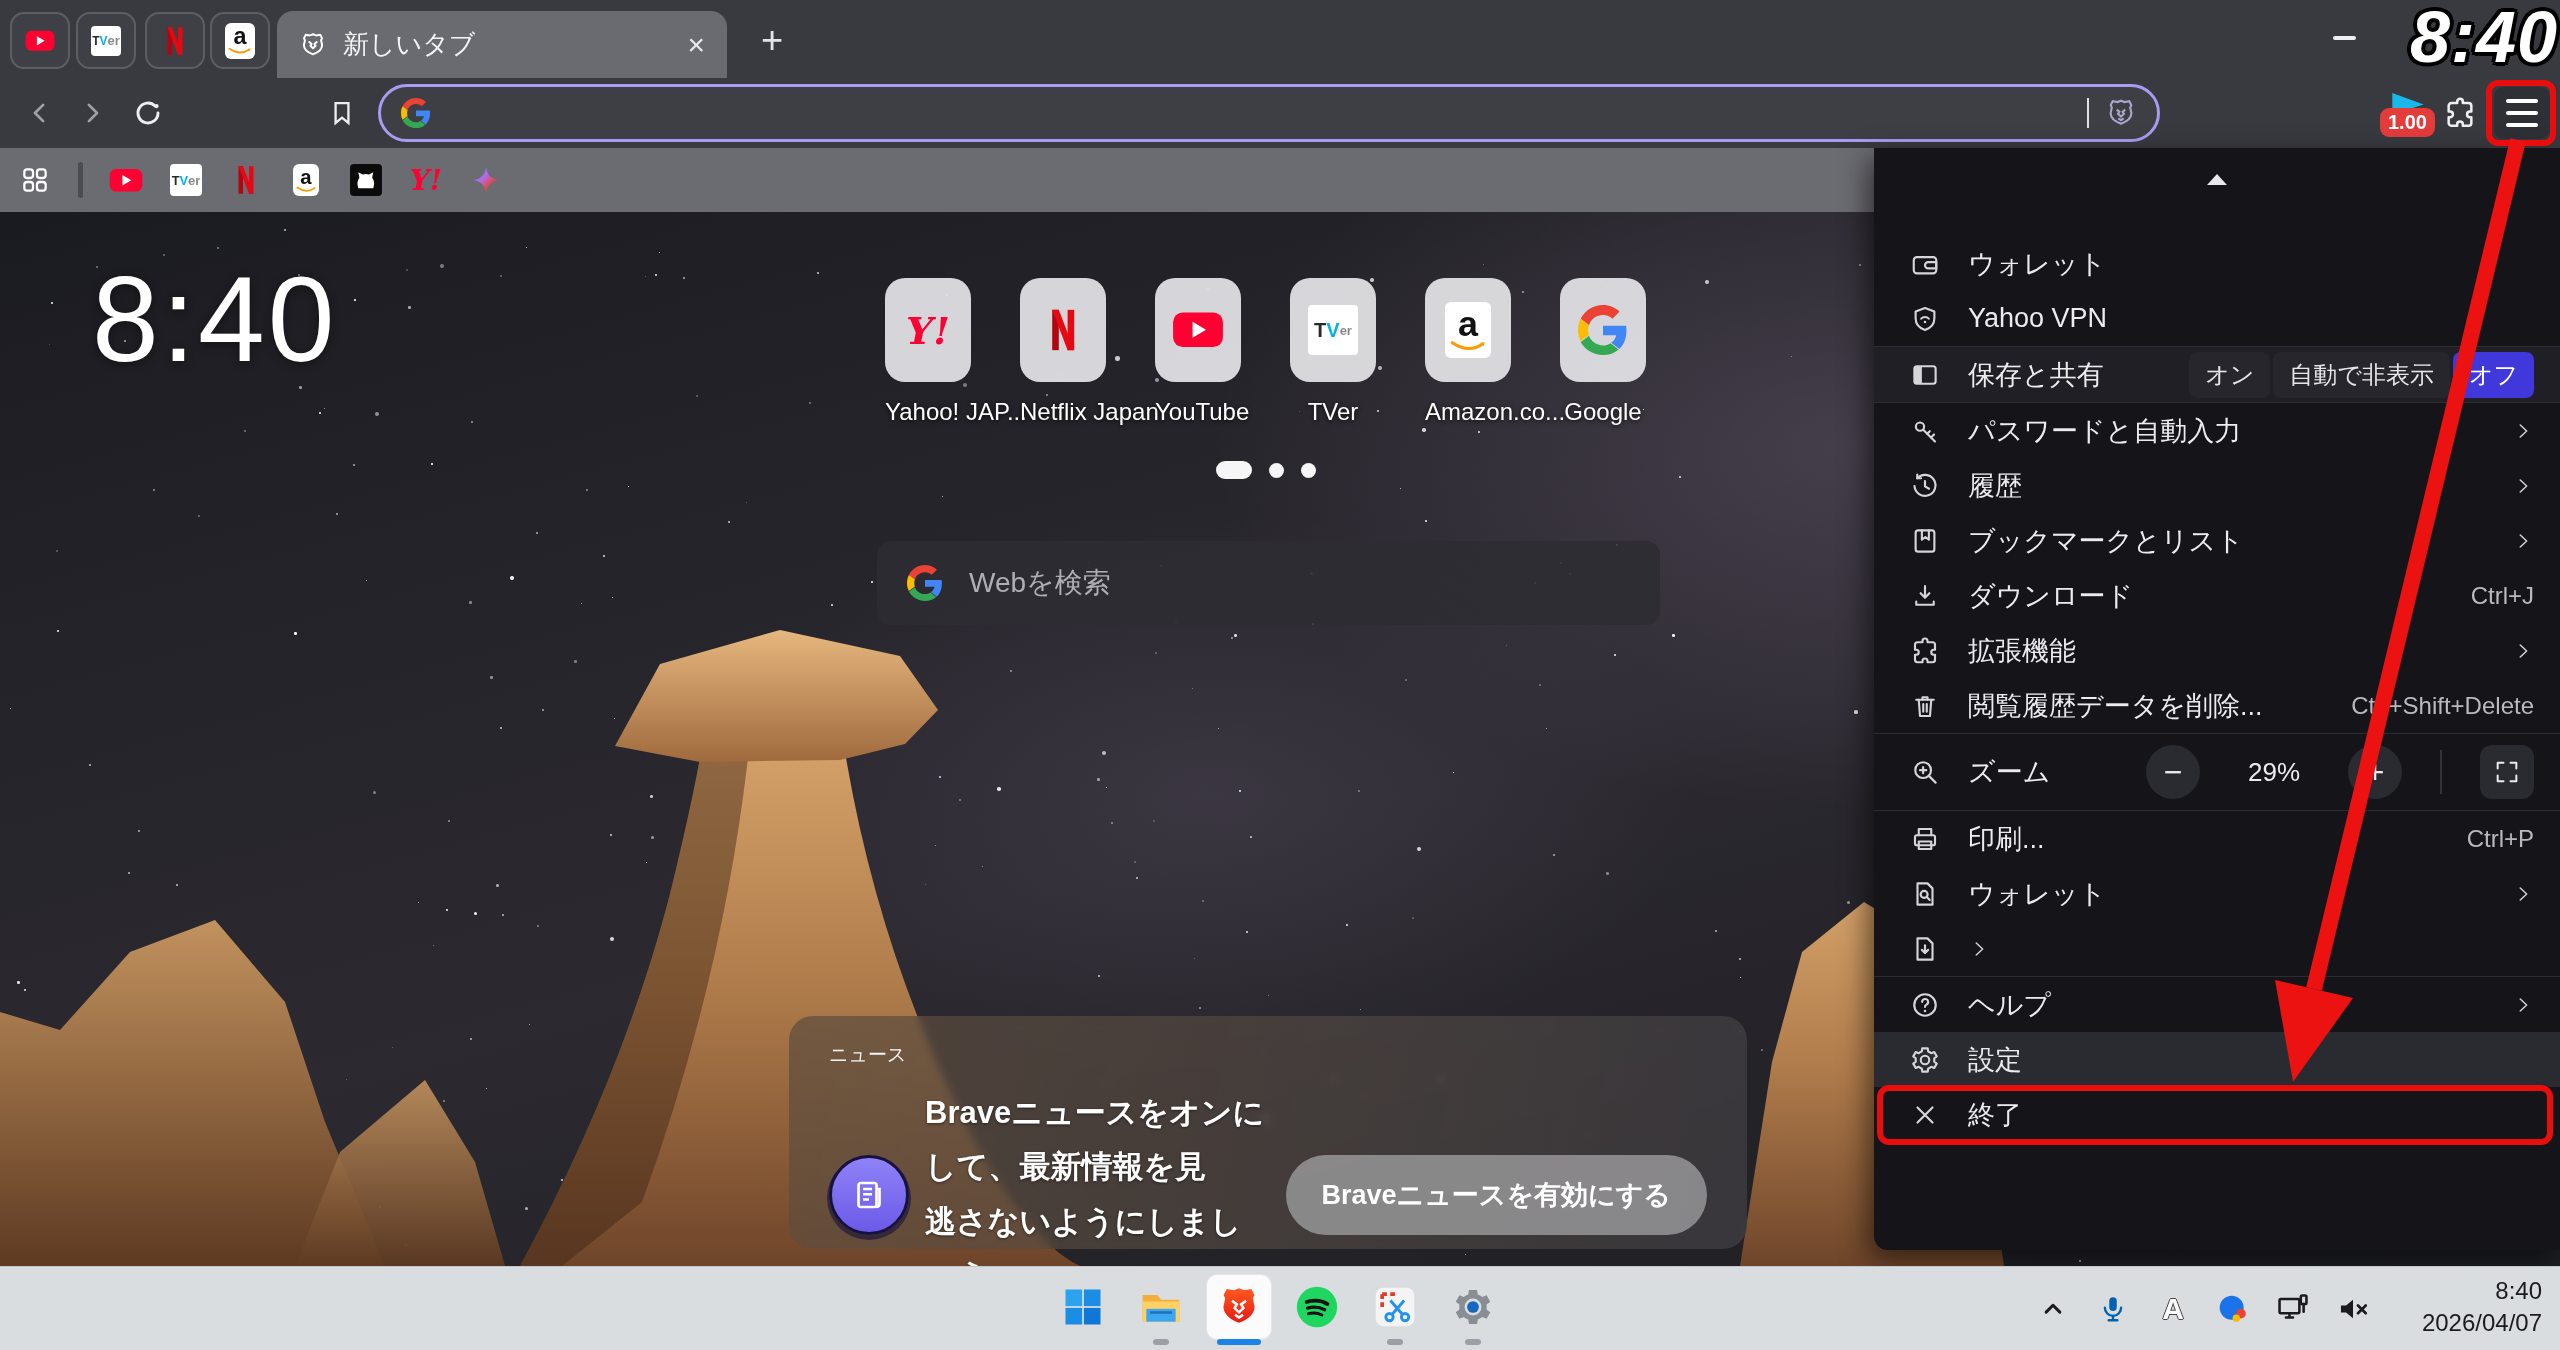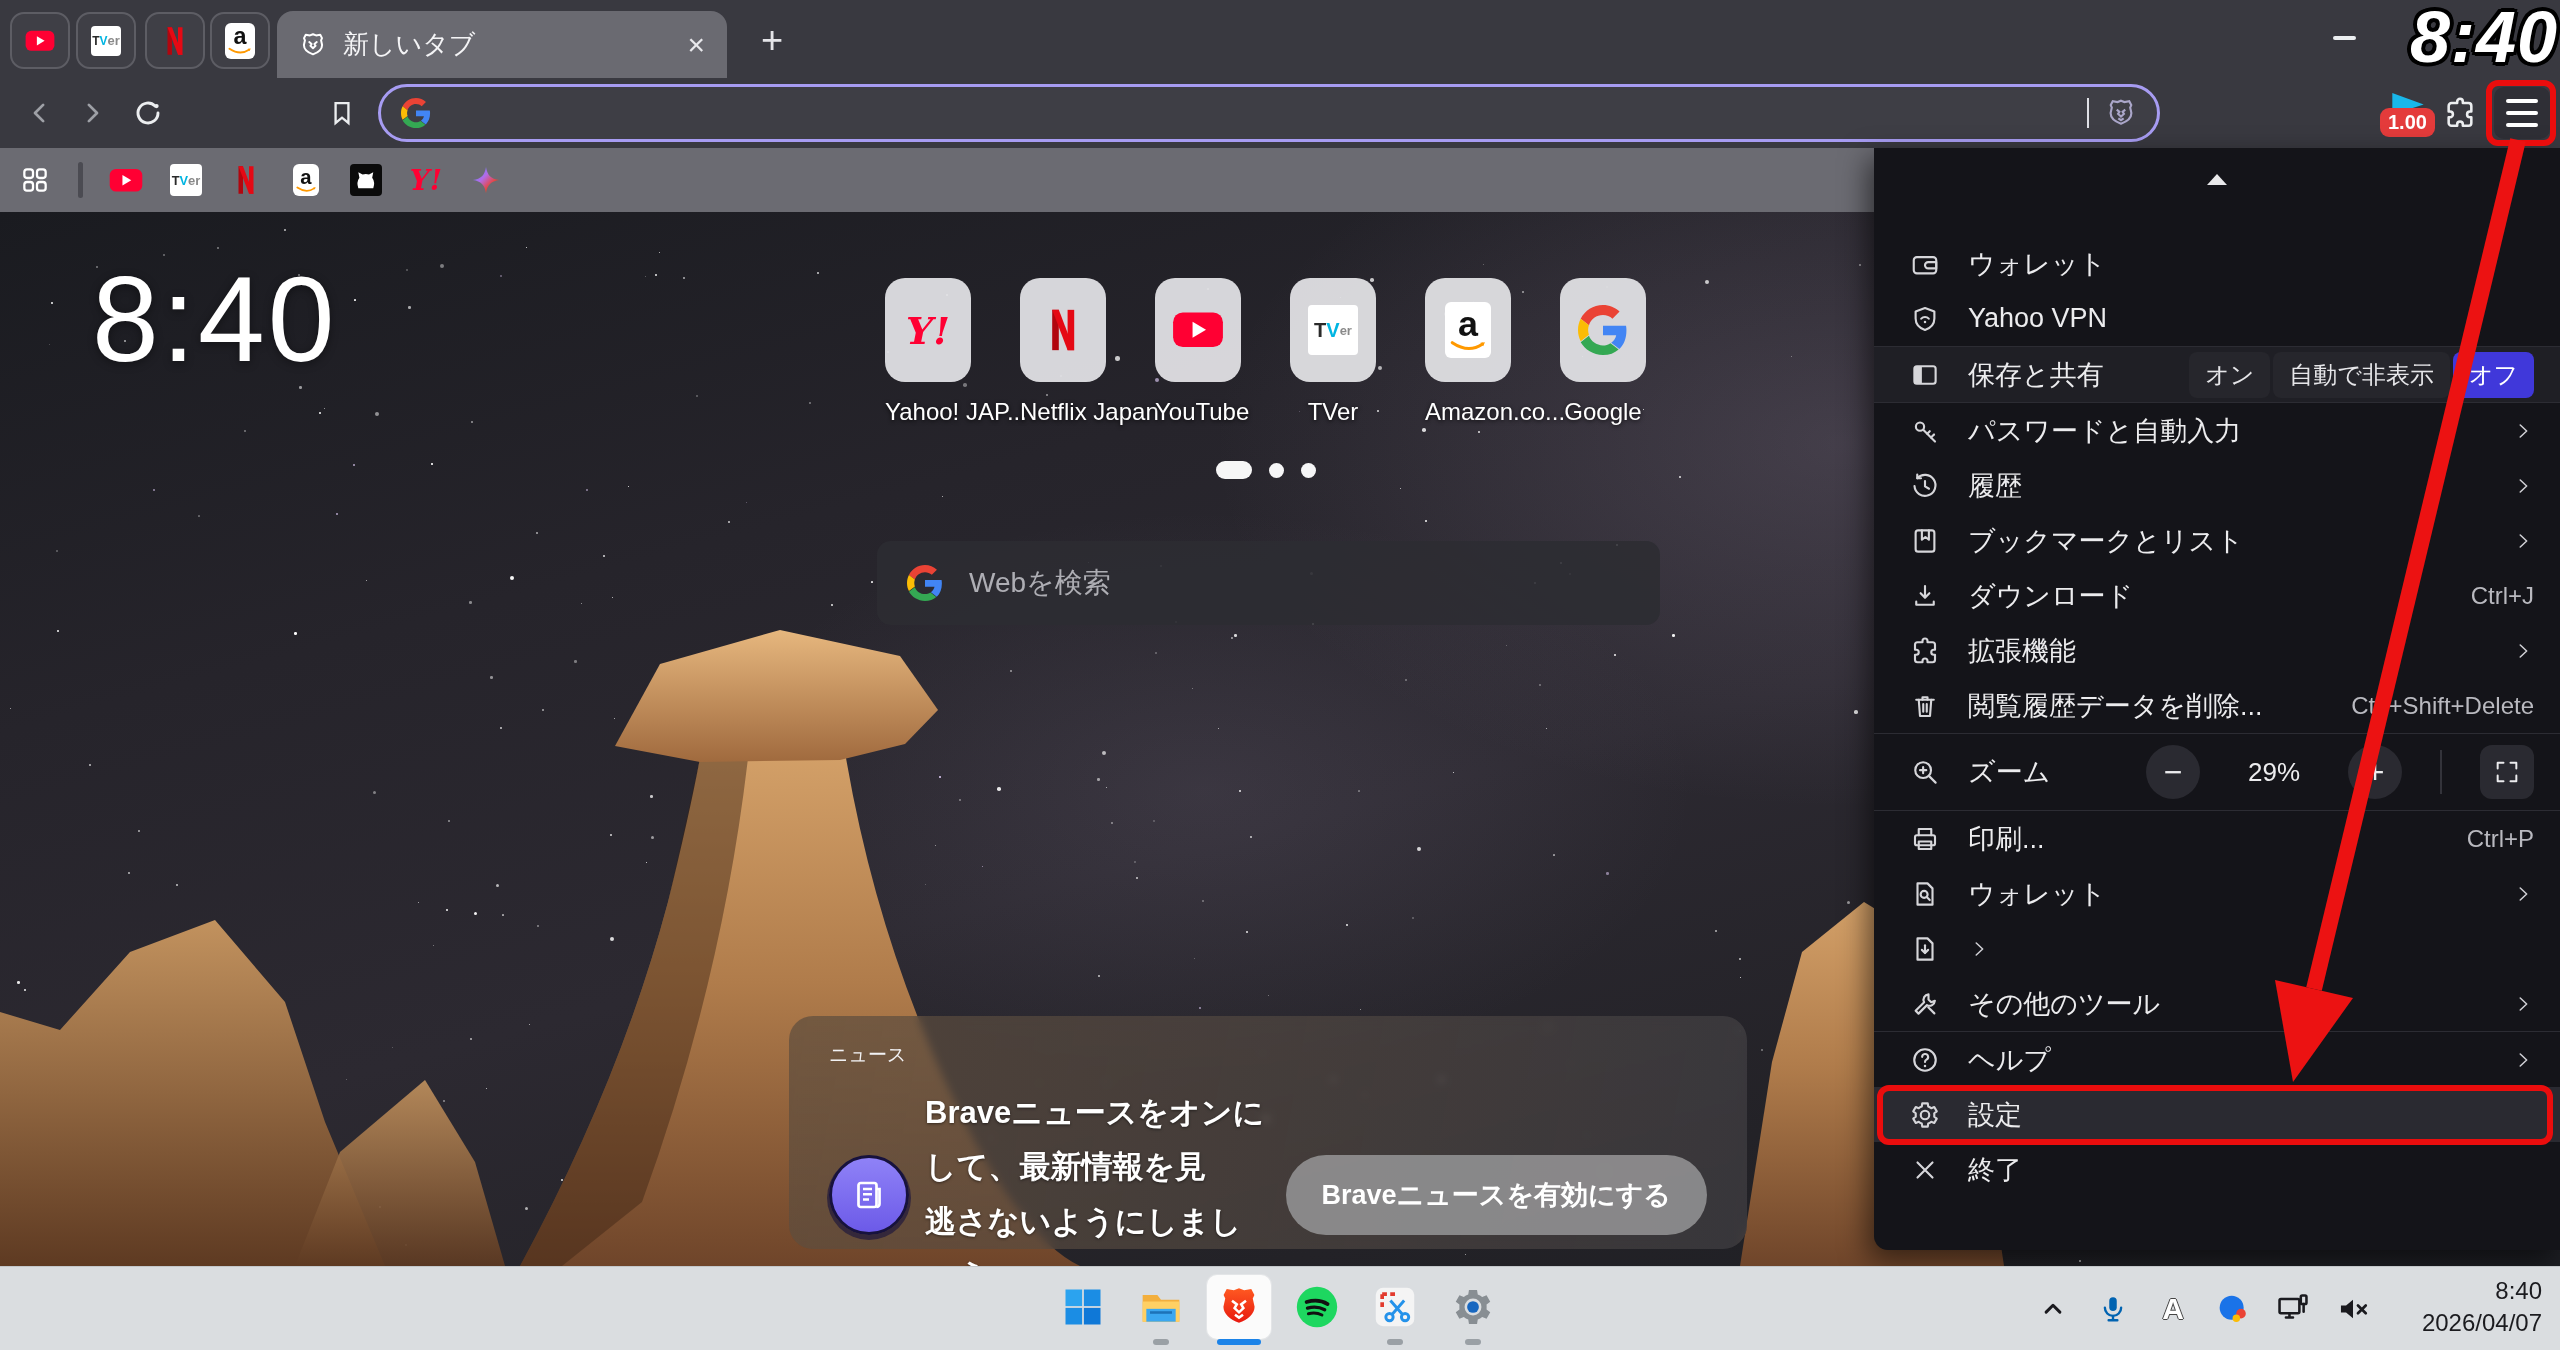--- a/index.html
+++ b/index.html
@@ -925,34 +925,20 @@
               <path d="M12 9v6"></path>
               <path d="M9.5 12.7 12 15.2l2.5-2.5"></path>
             </svg>
           </span>
           <span class="chev">
             <svg width="22" height="22" viewBox="0 0 24 24" fill="none" stroke="currentColor" stroke-width="1.7" stroke-linecap="round" stroke-linejoin="round">
               <path d="M9 5.5 16 12l-7 6.5"></path>
             </svg>
           </span>
         </div>
-        <div class="m-row">
-          <span class="ic">
-            <svg width="30" height="30" viewBox="0 0 24 24" fill="none" stroke="currentColor" stroke-width="1.7" stroke-linecap="round" stroke-linejoin="round">
-              <path d="M14.8 4.3a4.3 4.3 0 0 0-3.5 6.3l-6.8 6.8 2.3 2.3 6.8-6.8a4.3 4.3 0 0 0 6.3-3.5l-2.9 1.2-2.2-2.2z"></path>
-              <path d="M14.6 14.6l4.9 4.9"></path>
-            </svg>
-          </span>
-            <span class="lbl">その他のツール</span>
-          <span class="chev">
-            <svg width="22" height="22" viewBox="0 0 24 24" fill="none" stroke="currentColor" stroke-width="1.7" stroke-linecap="round" stroke-linejoin="round">
-              <path d="M9 5.5 16 12l-7 6.5"></path>
-            </svg>
-          </span>
-        </div>
         <div class="m-div"></div>
         <div class="m-row">
           <span class="ic">
             <svg width="30" height="30" viewBox="0 0 24 24" fill="none" stroke="currentColor" stroke-width="1.7" stroke-linecap="round" stroke-linejoin="round">
               <circle cx="12" cy="12" r="8.6"></circle>
               <path d="M9.7 9.5a2.4 2.4 0 1 1 3.5 2.2c-.8.4-1.2 1-1.2 1.9"></path>
               <circle cx="12" cy="16.8" r="1" fill="currentColor" stroke="none"></circle>
             </svg>
           </span>
             <span class="lbl">ヘルプ</span>

